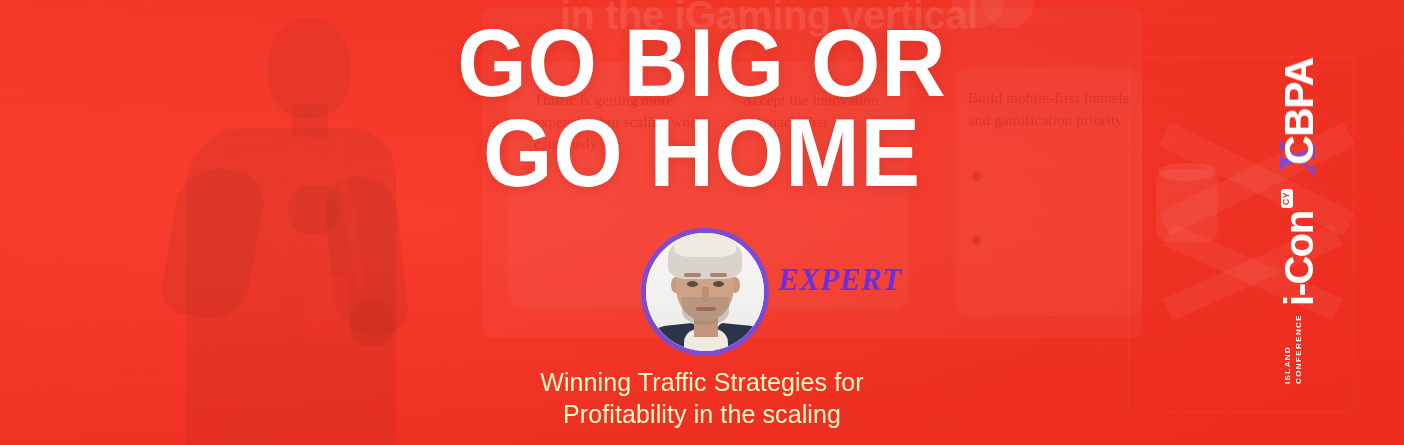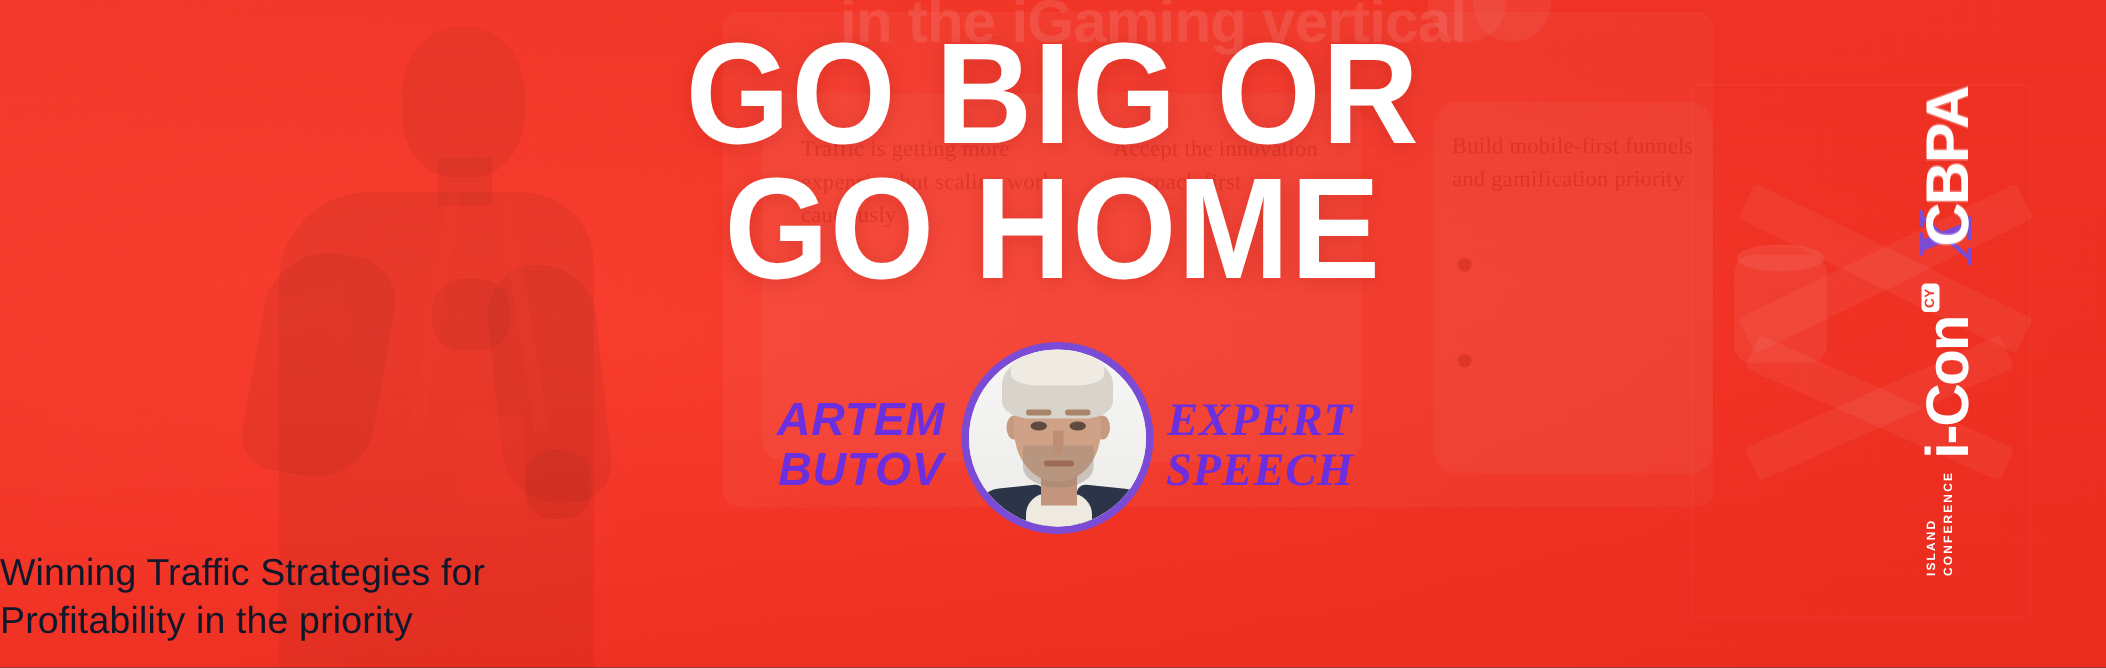--- a/index.html
+++ b/index.html
@@ -302,22 +302,22 @@
     left: 70px; top: 92px; width: 50px; height: 42px;
     border-radius: 6px 18px 0 0;
     background: #2B3448;
     transform: rotate(6deg);
   }
 
   .subtitle {
     position: absolute;
     left: 0; right: 0;
     top: 366px;
-    text-align: left;
-    color: #0f172a;
+    text-align: center;
+    color: #fef9c3;
     font-family: "Liberation Sans", sans-serif;
     font-size: 25px;
     line-height: 1.28;
     letter-spacing: .1px;
   }
   .subtitle .st-line { display: block; }
 
   
   .logo {
     position: absolute;
@@ -460,24 +460,20 @@
   </div>
 
   <div class="bg-tint"></div>
   <div class="bg-noise"></div>
 
   <div class="headline">
     <span class="hl-line">GO BIG OR</span>
     <span class="hl-line">GO HOME</span>
   </div>
 
-  <div class="speaker-name">
-    <span class="ln">ARTEM</span>
-    <span class="ln">BUTOV</span>
-  </div>
 
   <div class="portrait">
     <span class="face-bg"></span>
     <span class="pf pf-jacket-l"></span>
     <span class="pf pf-jacket-r"></span>
     <span class="pf pf-shirt"></span>
     <span class="pf pf-neck"></span>
     <span class="pf pf-ear-l"></span>
     <span class="pf pf-ear-r"></span>
     <span class="pf pf-face"></span>
@@ -487,26 +483,25 @@
     <span class="pf pf-brow-l"></span>
     <span class="pf pf-brow-r"></span>
     <span class="pf pf-eye-l"></span>
     <span class="pf pf-eye-r"></span>
     <span class="pf pf-nose"></span>
     <span class="pf pf-mouth"></span>
   </div>
 
   <div class="speech-label">
     <span class="ln">EXPERT</span>
-    <span class="ln">SPEECH</span>
   </div>
 
   <div class="subtitle">
     <span class="st-line">Winning Traffic Strategies for</span>
-    <span class="st-line">Profitability in the priority</span>
+    <span class="st-line">Profitability in the scaling</span>
   </div>
 
   <div class="logo">
     <div class="logo-tag">
       <span>ISLAND</span>
       <span>CONFERENCE</span>
     </div>
     <div class="logo-icon-wrap">
       <span class="logo-icon">i-Con</span>
       <span class="logo-cy">CY</span>

